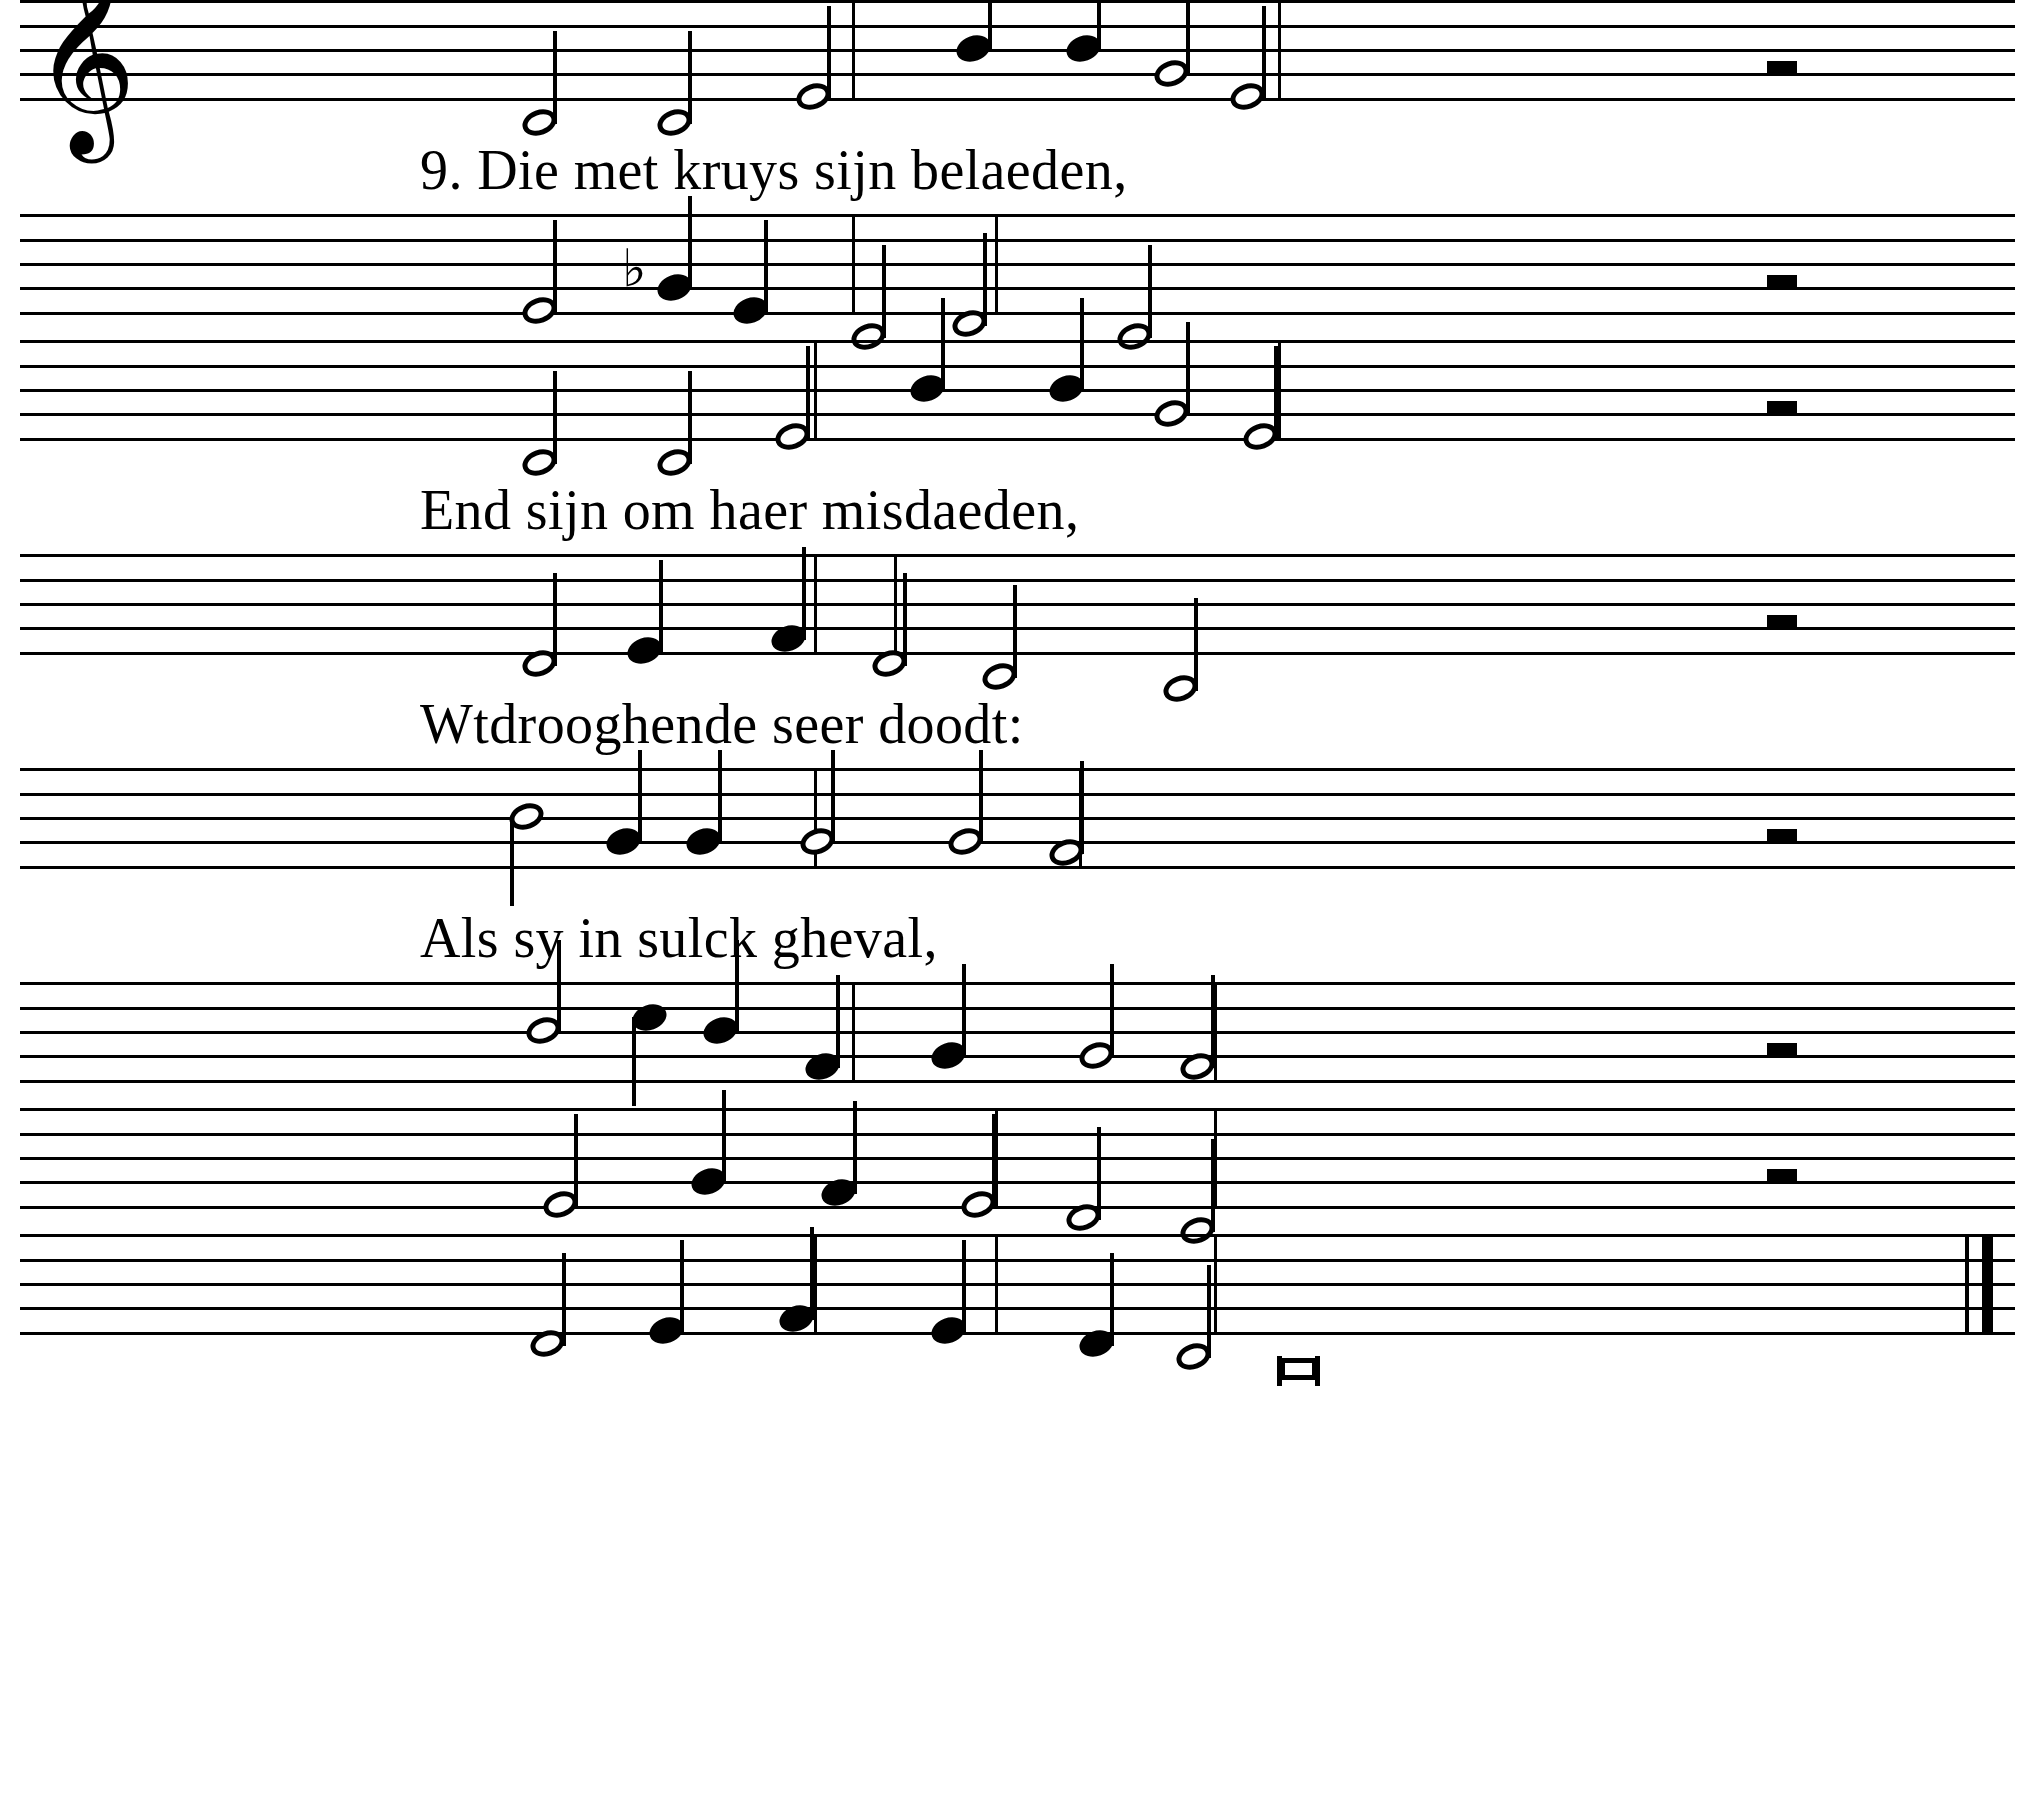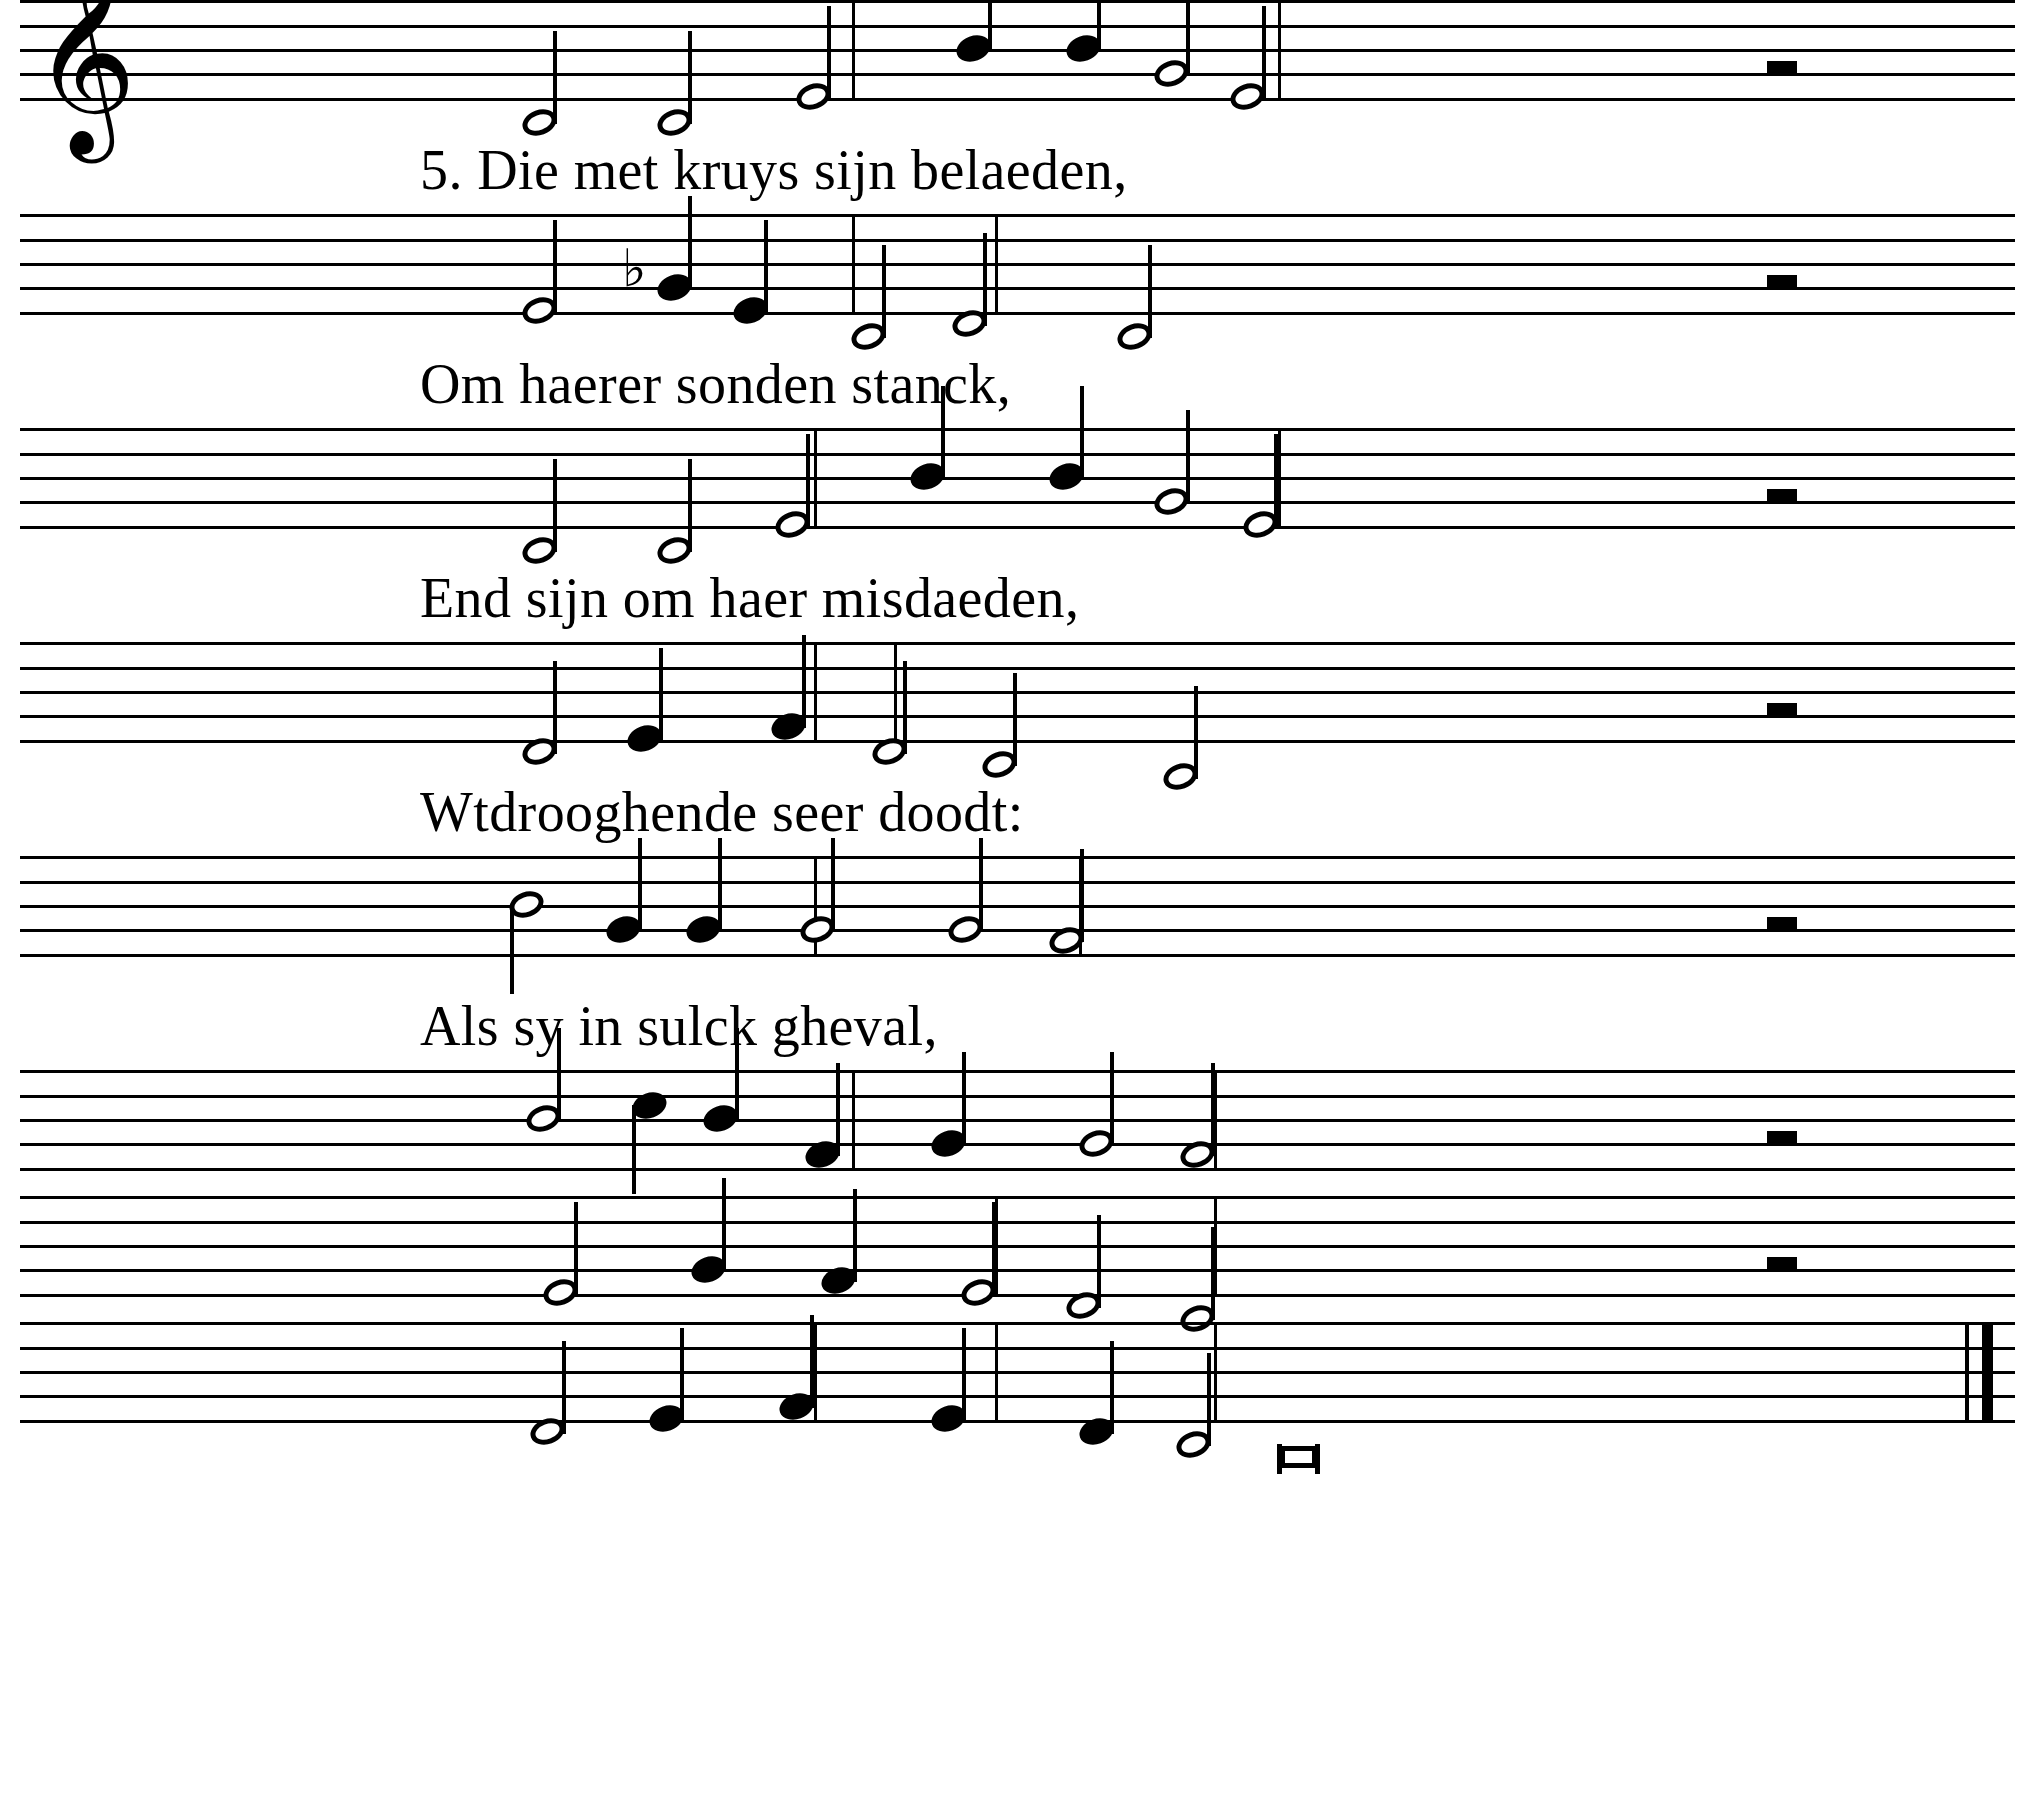--- a/index.html
+++ b/index.html
@@ -165,21 +165,21 @@
           <div class="note filled" style="left: 956px; top: 36px;"></div>
           <div class="stem" style="left: 988px; top: -42px; height: 93px;"></div>
           <div class="note filled" style="left: 1066px; top: 36px;"></div>
           <div class="stem" style="left: 1097px; top: -42px; height: 93px;"></div>
           <div class="note open" style="left: 1154px; top: 61px;"></div>
           <div class="stem" style="left: 1186px; top: -17.7px; height: 93px;"></div>
           <div class="note open" style="left: 1230px; top: 84px;"></div>
           <div class="stem" style="left: 1262px; top: 5.9px; height: 93px;"></div>
           <div class="rest" style="left: 1767px; top: 61px;"></div>
         </div>
-        <div class="lyric first">5. Die met kruys sijn belaeden,</div>
+        <div class="lyric first">9. Die met kruys sijn belaeden,</div>
       </div>
       <div class="system">
         <div class="staff">
           <div class="line l0"></div>
           <div class="line l1"></div>
           <div class="line l2"></div>
           <div class="line l3"></div>
           <div class="line l4"></div>
           <div class="bar" style="left: 852px;"></div>
           <div class="bar" style="left: 995px;"></div>
@@ -191,21 +191,20 @@
           <div class="note filled" style="left: 733px; top: 84px;"></div>
           <div class="stem" style="left: 764px; top: 5.9px; height: 93px;"></div>
           <div class="note open" style="left: 851px; top: 110px;"></div>
           <div class="stem" style="left: 882px; top: 31px; height: 93px;"></div>
           <div class="note open" style="left: 952px; top: 97px;"></div>
           <div class="stem" style="left: 983px; top: 18.6px; height: 93px;"></div>
           <div class="note open" style="left: 1117px; top: 110px;"></div>
           <div class="stem" style="left: 1148px; top: 31px; height: 93px;"></div>
           <div class="rest" style="left: 1767px; top: 61px;"></div>
         </div>
-        <div class="lyric">Om haerer sonden stanck,</div>
       </div>
       <div class="system">
         <div class="staff">
           <div class="line l0"></div>
           <div class="line l1"></div>
           <div class="line l2"></div>
           <div class="line l3"></div>
           <div class="line l4"></div>
           <div class="bar" style="left: 814px;"></div>
           <div class="bar" style="left: 1278px;"></div>

